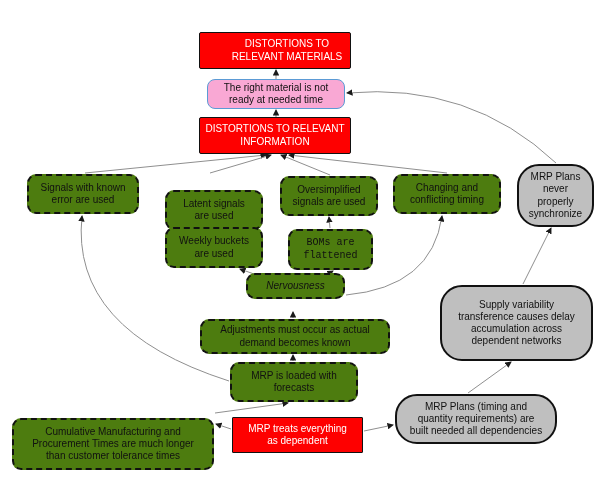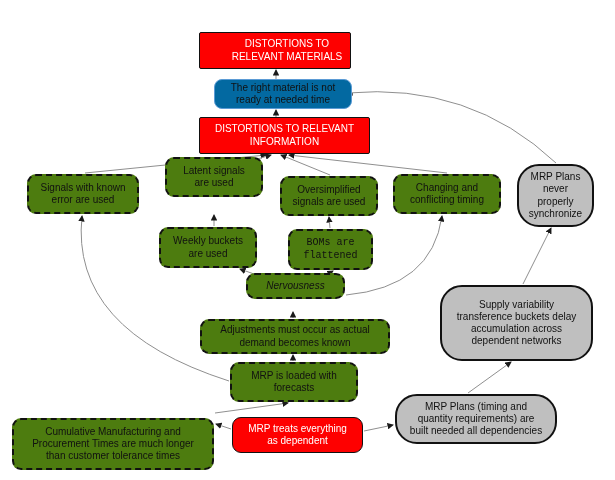--- a/index.html
+++ b/index.html
@@ -17,22 +17,22 @@
     text-align:center;
     white-space:pre-line;
     font-size:10px;line-height:1.22;
     color:#111111;
     background:#ffffff;
     box-sizing:border-box;
     padding:2px 4px;
     z-index:2;
   }
   .style-red{background:#fe0000;color:#ffffff;border:1.6px solid #111111;border-radius:2px;}
-  .style-red-round{background:#fe0000;color:#ffffff;border:1.6px solid #111111;border-radius:9px;}
-  .style-blue{background:#0369a1;border:1.6px solid #5b9bd5;border-radius:8px;margin-left:7px;}
+  .style-red-round{background:#fe0000;color:#ffffff;border:1.6px solid #111111;border-radius:1px;}
+  .style-blue{background:#f9a8d4;border:1.6px solid #5b9bd5;border-radius:8px;}
   .style-dashed{background:#4d7c0f;border:2.4px dashed #111111;border-radius:9px;}
   .style-gray{background:#bfbfbf;border:2.6px solid #111111;border-radius:22px;}
 </style>
 </head>
 <body>
 
 <div id="canvas">
   <svg id="edges" xmlns="http://www.w3.org/2000/svg" width="615" height="480" viewBox="0 0 615 480">
     <defs>
       <marker id="arrow" viewBox="0 0 10 10" refX="8.5" refY="5" markerWidth="6.5" markerHeight="6.5" orient="auto-start-reverse">
@@ -58,44 +58,44 @@
         <path d="M231,429 L216,424" fill="none" stroke="#8f8f8f" stroke-width="1" marker-end="url(#arrow)"></path>
         <path d="M364,431 L393,425" fill="none" stroke="#8f8f8f" stroke-width="1" marker-end="url(#arrow)"></path>
         <path d="M468,393 L511,362" fill="none" stroke="#8f8f8f" stroke-width="1" marker-end="url(#arrow)"></path>
         <path d="M523,284 L551,228" fill="none" stroke="#8f8f8f" stroke-width="1" marker-end="url(#arrow)"></path>
         <path d="M556,163 Q470,82 347,93" fill="none" stroke="#8f8f8f" stroke-width="1" marker-end="url(#arrow)"></path>
       </g>
   </svg>
   <div id="nodes">
       <div class="node style-red" style="left: 199px; top: 32px; width: 152px; height: 37px; padding-left: 28px;">DISTORTIONS TO RELEVANT MATERIALS</div>
       <div class="node style-blue" style="left: 207px; top: 79px; width: 138px; height: 30px;">The right material is not ready at needed time</div>
-      <div class="node style-red" style="left: 199px; top: 117px; width: 171px; height: 37px;">DISTORTIONS TO RELEVANT INFORMATION</div>
+      <div class="node style-red" style="left: 199px; top: 117px; width: 152px; height: 37px;">DISTORTIONS TO RELEVANT INFORMATION</div>
       <div class="node style-dashed" style="left: 27px; top: 174px; width: 112px; height: 40px;">Signals with known
 error are used</div>
-      <div class="node style-dashed" style="left: 165px; top: 157px; width: 98px; height: 40px;">Latent signals
+      <div class="node style-dashed" style="left: 165px; top: 190px; width: 98px; height: 40px;">Latent signals
 are used</div>
       <div class="node style-dashed" style="left: 280px; top: 176px; width: 98px; height: 40px;">Oversimplified
 signals are used</div>
       <div class="node style-dashed" style="left: 393px; top: 174px; width: 108px; height: 40px;">Changing and
 conflicting timing</div>
       <div class="node style-gray" style="left: 517px; top: 164px; width: 77px; height: 63px;">MRP Plans
 never
 properly
 synchronize</div>
-      <div class="node style-dashed" style="left: 159px; top: 227px; width: 98px; height: 41px;">Weekly buckets
+      <div class="node style-dashed" style="left: 165px; top: 227px; width: 98px; height: 41px;">Weekly buckets
 are used</div>
       <div class="node style-dashed" style="left: 288px; top: 229px; width: 85px; height: 41px; font-family: Liberation Mono, monospace;">BOMs are
 flattened</div>
       <div class="node style-dashed" style="left: 246px; top: 273px; width: 99px; height: 26px; font-style: italic;">Nervousness</div>
       <div class="node style-dashed" style="left: 200px; top: 319px; width: 190px; height: 35px;">Adjustments must occur as actual
 demand becomes known</div>
       <div class="node style-dashed" style="left: 230px; top: 362px; width: 128px; height: 40px;">MRP is loaded with
 forecasts</div>
       <div class="node style-gray" style="left: 440px; top: 285px; width: 153px; height: 76px;">Supply variability
-transference buckets delay
+transference causes delay
 accumulation across
 dependent networks</div>
       <div class="node style-dashed" style="left: 12px; top: 391px; width: 202px; height: 52px; margin-top: 27px;">Cumulative Manufacturing and
 Procurement Times are much longer
 than customer tolerance times</div>
       <div class="node style-red-round" style="left: 232px; top: 417px; width: 131px; height: 36px;">MRP treats everything
 as dependent</div>
       <div class="node style-gray" style="left: 395px; top: 394px; width: 162px; height: 50px;">MRP Plans (timing and
 quantity requirements) are
 built needed all dependencies</div>

